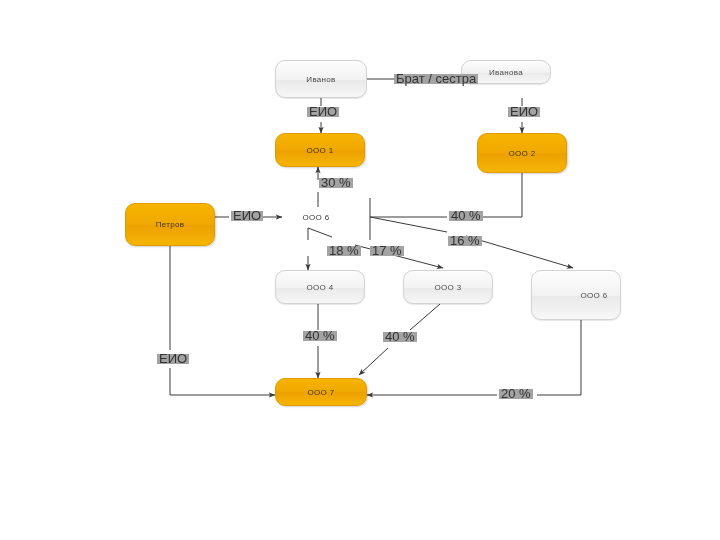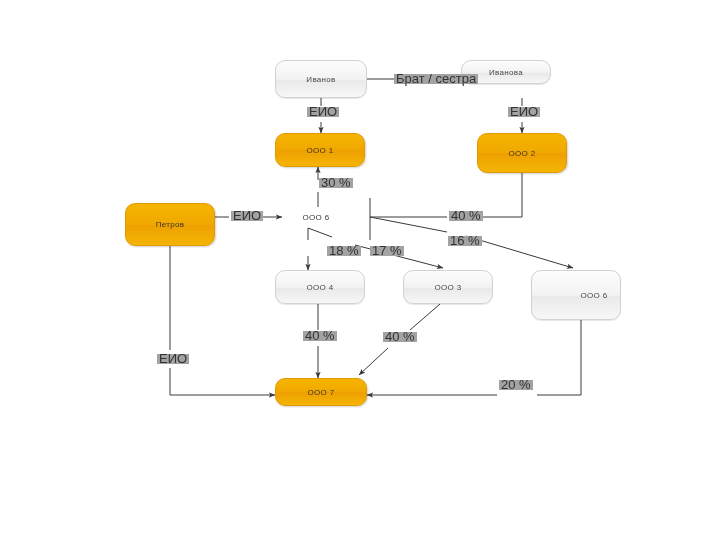--- a/index.html
+++ b/index.html
@@ -212,15 +212,15 @@
   <div class="edge-label" style="left:299px; top:246px;margin-left:28px;">18 %</div>
 
   <div class="edge-label" style="left:370px; top:246px;">17 %</div>
 
   <div class="edge-label" style="left:303px; top:331px;">40 %</div>
 
   <div class="edge-label" style="left:383px; top:332px;">40 %</div>
 
   <div class="edge-label" style="left:157px; top:354px;">ЕИО</div>
 
-  <div class="edge-label" style="left:499px; top:380px;">20 %</div>
+  <div class="edge-label" style="left:499px; top:389px;">20 %</div>
 
 </div>
 
 </body></html>

